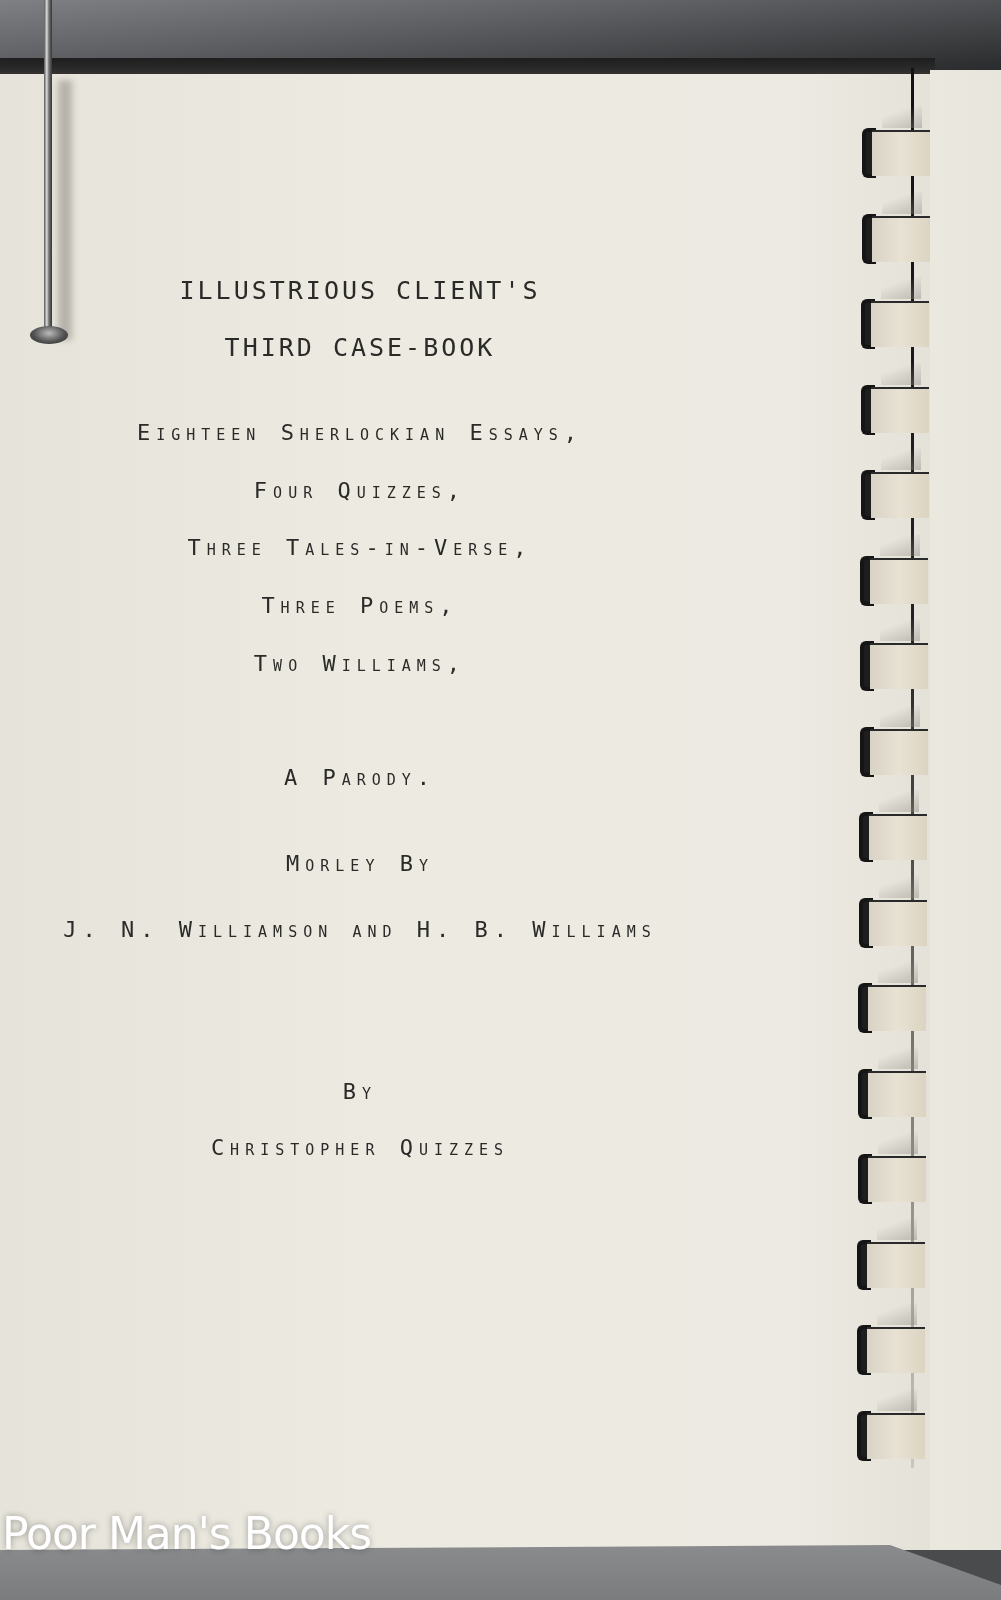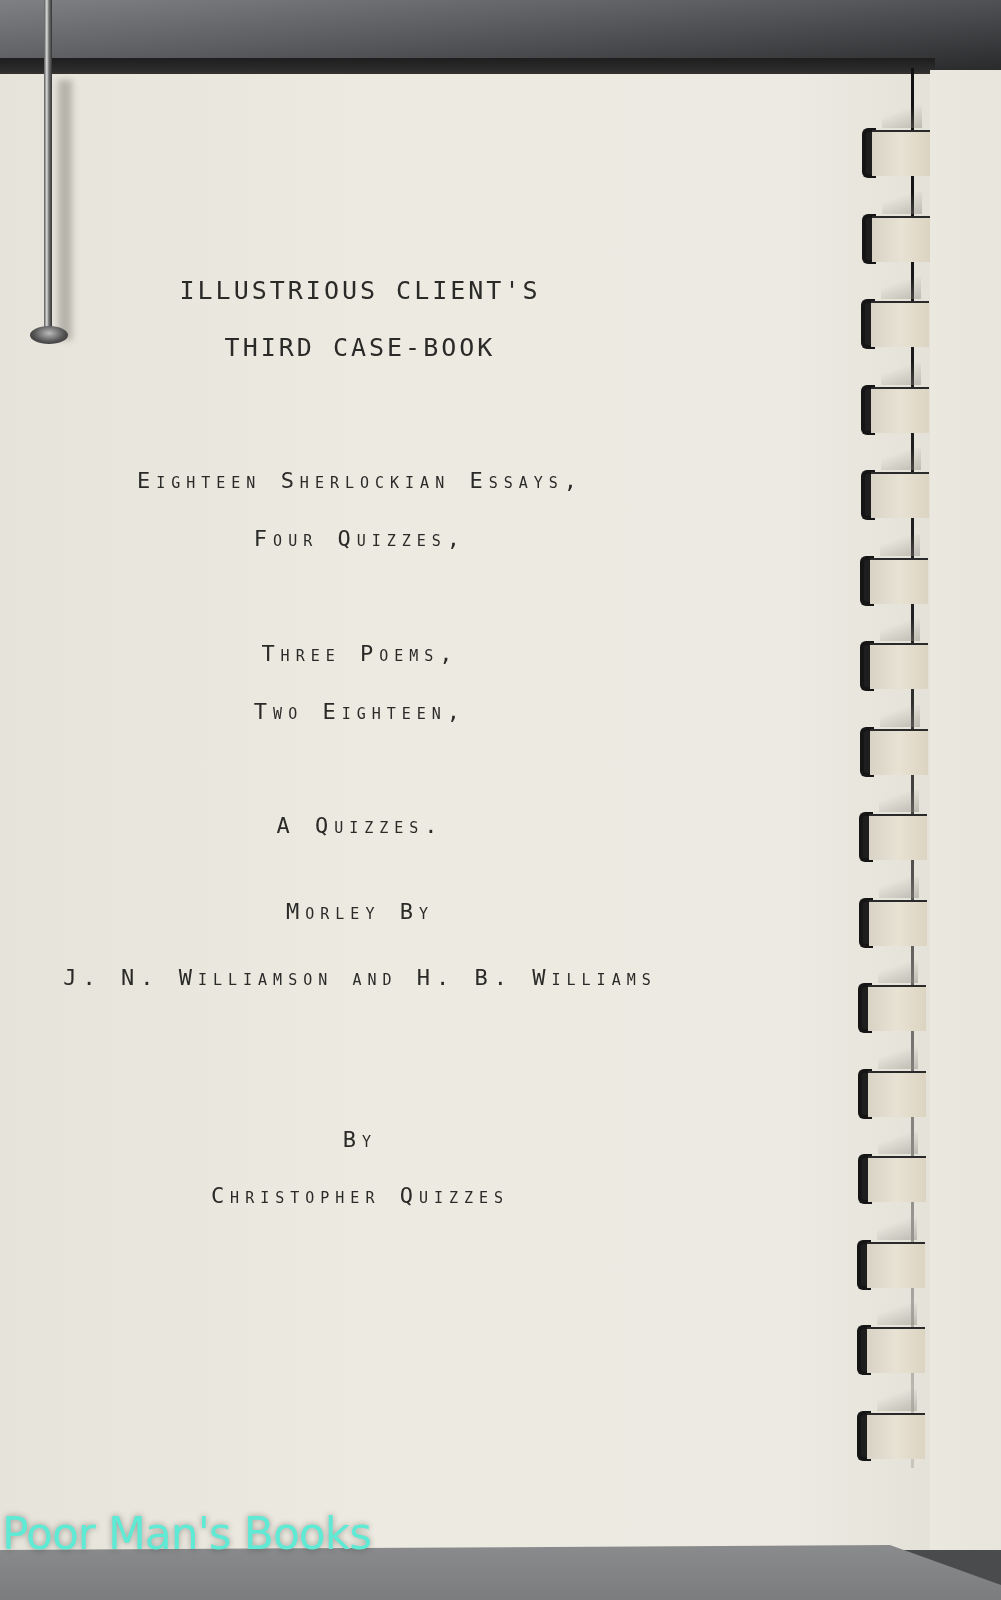--- a/index.html
+++ b/index.html
@@ -62,24 +62,24 @@
   }
   .title-block {
     position:absolute; left:0; top:0; width:910px; height:1500px;
     font-family: "DejaVu Sans Mono", monospace; color:#2a2a28;
   }
   .line {
     position:absolute; left:0; width:720px; text-align:center;
     letter-spacing:5px; white-space:nowrap;
   }
   .t1 { font-size:25px; letter-spacing:3px; }
-  .sc { font-size:22px; letter-spacing:6px; font-variant: small-caps; margin-top: 48px; }
+  .sc { font-size:22px; letter-spacing:6px; font-variant: small-caps; }
   .watermark {
     position:absolute; left:2px; top:1508px;
-    font-family: "DejaVu Sans", sans-serif; font-size:44px; color:#5eead4;
+    font-family: "DejaVu Sans", sans-serif; font-size:44px; color:#ffffff;
     letter-spacing:-1px; text-shadow: 0 0 6px rgba(0,0,0,0.35);
   }
 </style>
 </head>
 <body>
 
 <div class="backdrop-top"></div>
 <div class="cover-edge"></div>
 <div class="page"></div>
 <div class="right-strip"></div>
@@ -173,23 +173,24 @@
       <div class="tab"></div>
     </div>
   </div>
 
 <div class="title-block">
   <div class="line t1" style="top:276px;">ILLUSTRIOUS CLIENT'S</div>
   <div class="line t1" style="top:333px;">THIRD CASE-BOOK</div>
 
   <div class="line sc" style="top:420px;">Eighteen Sherlockian Essays,</div>
   <div class="line sc" style="top:478px;">Four Quizzes,</div>
+  <div class="line sc" style="top:535px;">Three Tales-in-Verse,</div>
   <div class="line sc" style="top:593px;">Three Poems,</div>
-  <div class="line sc" style="top:651px;">Two Eighteen,</div>
-  <div class="line sc" style="top:765px;">A Quizzes.</div>
+  <div class="line sc" style="top:651px;">Two Williams,</div>
+  <div class="line sc" style="top:765px;">A Parody.</div>
 
   <div class="line sc" style="top:851px;">Morley By</div>
   <div class="line sc" style="top:917px;">J. N. Williamson and H. B. Williams</div>
   <div class="line sc" style="top:1079px;">By</div>
   <div class="line sc" style="top:1135px;">Christopher Quizzes</div>
 </div>
 
 <div class="watermark">Poor Man's Books</div>
 
 </body></html>

